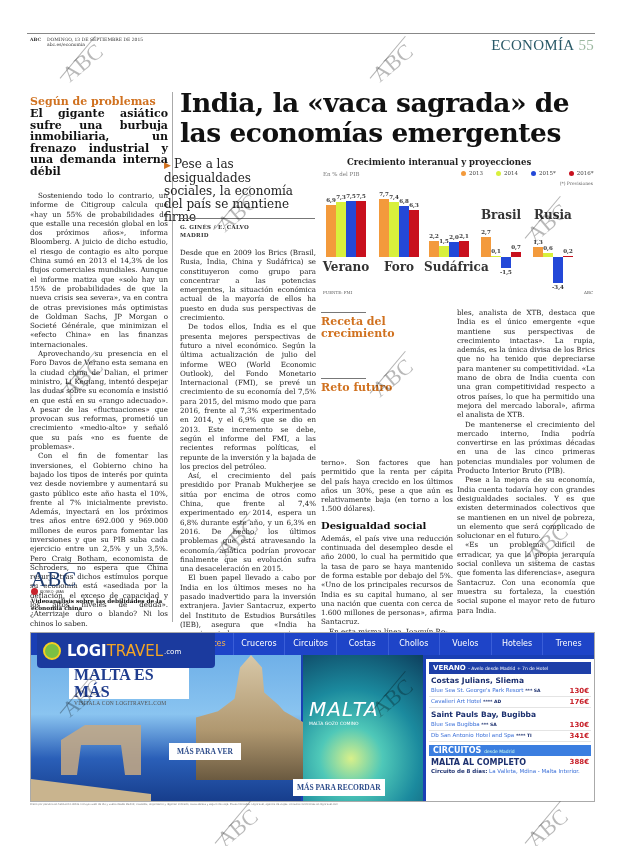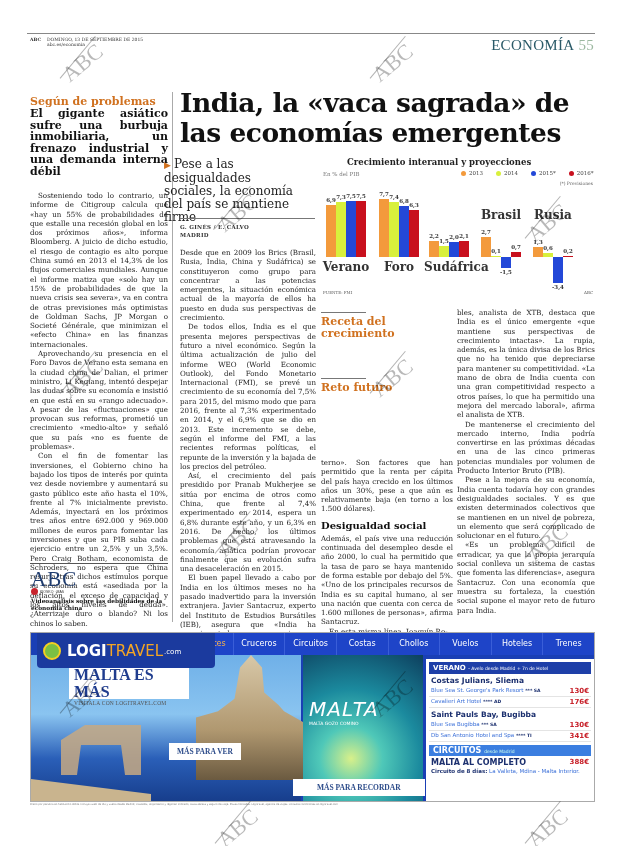--- a/index.html
+++ b/index.html
@@ -75,21 +75,21 @@
   .ad-cathedral { position: absolute; left: 165px; top: 0; width: 110px; height: 125px; background: linear-gradient(180deg, #d8c8a8 0%, #b09870 60%, #6b5a40 100%); clip-path: polygon(40% 10%, 50% 0%, 60% 10%, 62% 30%, 75% 40%, 80% 45%, 100% 55%, 100% 100%, 0% 100%, 0% 50%, 20% 45%, 35% 35%); }
   .ad-rock { position: absolute; left: 30px; top: 70px; width: 80px; height: 50px; background: #c7a982; clip-path: polygon(0 30%, 30% 0, 100% 0, 100% 100%, 80% 100%, 75% 40%, 25% 40%, 20% 100%, 0 100%); opacity: .85; }
   .ad-shore { position: absolute; left: 0; top: 118px; width: 120px; height: 30px; background: #c9b48e; clip-path: polygon(0 20%, 100% 70%, 100% 100%, 0 100%); }
   .ad-malta-box { position: absolute; left: 38px; top: 30px; width: 120px; height: 36px; background: #fff; padding: 3px 5px; }
   .ad-malta-box .t { font-family: "Liberation Serif", serif; font-weight: bold; color: #1f3c8e; font-size: 16px; line-height: 17px; }
   .ad-malta-box .s { font-family: "Liberation Serif", serif; color: #555; font-size: 5.5px; letter-spacing: 0.2px; }
   .ad-ver { position: absolute; left: 138px; top: 110px; background: #fff; padding: 4px 8px; font-family: "Liberation Serif", serif; font-weight: bold; font-size: 7.5px; color: #2d4c8a; }
   .ad-photo2 { position: absolute; left: 272px; top: 22px; width: 120px; height: 148px; background: radial-gradient(circle at 40% 70%, #d8f08a 0%, #4fc8b8 25%, #1b8a9e 55%, #0d3f5e 100%); }
   .ad-photo2 .mt { position: absolute; left: 6px; top: 42px; font-family: "DejaVu Sans", sans-serif; color: #fff; font-size: 20px; letter-spacing: 1px; font-style: italic; }
   .ad-photo2 .ms { position: absolute; left: 6px; top: 66px; font-family: "DejaVu Sans", sans-serif; color: #fff; font-size: 4.5px; }
-  .ad-rec { position: absolute; left: 262px; top: 146px; background: #fff; padding: 4px 24px; font-family: "Liberation Serif", serif; font-weight: bold; font-size: 7.5px; color: #2d4c8a; }
+  .ad-rec { position: absolute; left: 262px; top: 146px; background: #fff; padding: 4px 4px; font-family: "Liberation Serif", serif; font-weight: bold; font-size: 7.5px; color: #2d4c8a; }
 
   .ad-panel { position: absolute; left: 395px; top: 26px; width: 168px; height: 142px; background: #fff; font-family: "DejaVu Sans", sans-serif; padding: 3px 3px; }
   .ad-bar { background: #1e3fa8; color: #fff; font-size: 7px; padding: 2px 4px; font-weight: bold; }
   .ad-bar .sm { font-weight: normal; font-size: 4.5px; }
   .ad-dest { font-weight: bold; font-size: 7.5px; color: #1b2f6e; margin: 2px 2px 1px; }
   .ad-row { display: flex; justify-content: space-between; font-size: 5.5px; color: #3a6fd8; padding: 1px 2px; border-bottom: 1px solid #e4e4e4; }
   .ad-row .star { color: #1b2f6e; font-weight: bold; font-size: 4.5px; }
   .ad-row .price { color: #c8232c; font-weight: bold; font-size: 7px; }
   .ad-bar2 { background: #3b7ee0; color: #fff; font-size: 8px; font-weight: bold; padding: 1px 4px; margin-top: 3px; }
   .ad-bar2 .sm { font-weight: normal; font-size: 4.5px; color: #cfe; }

